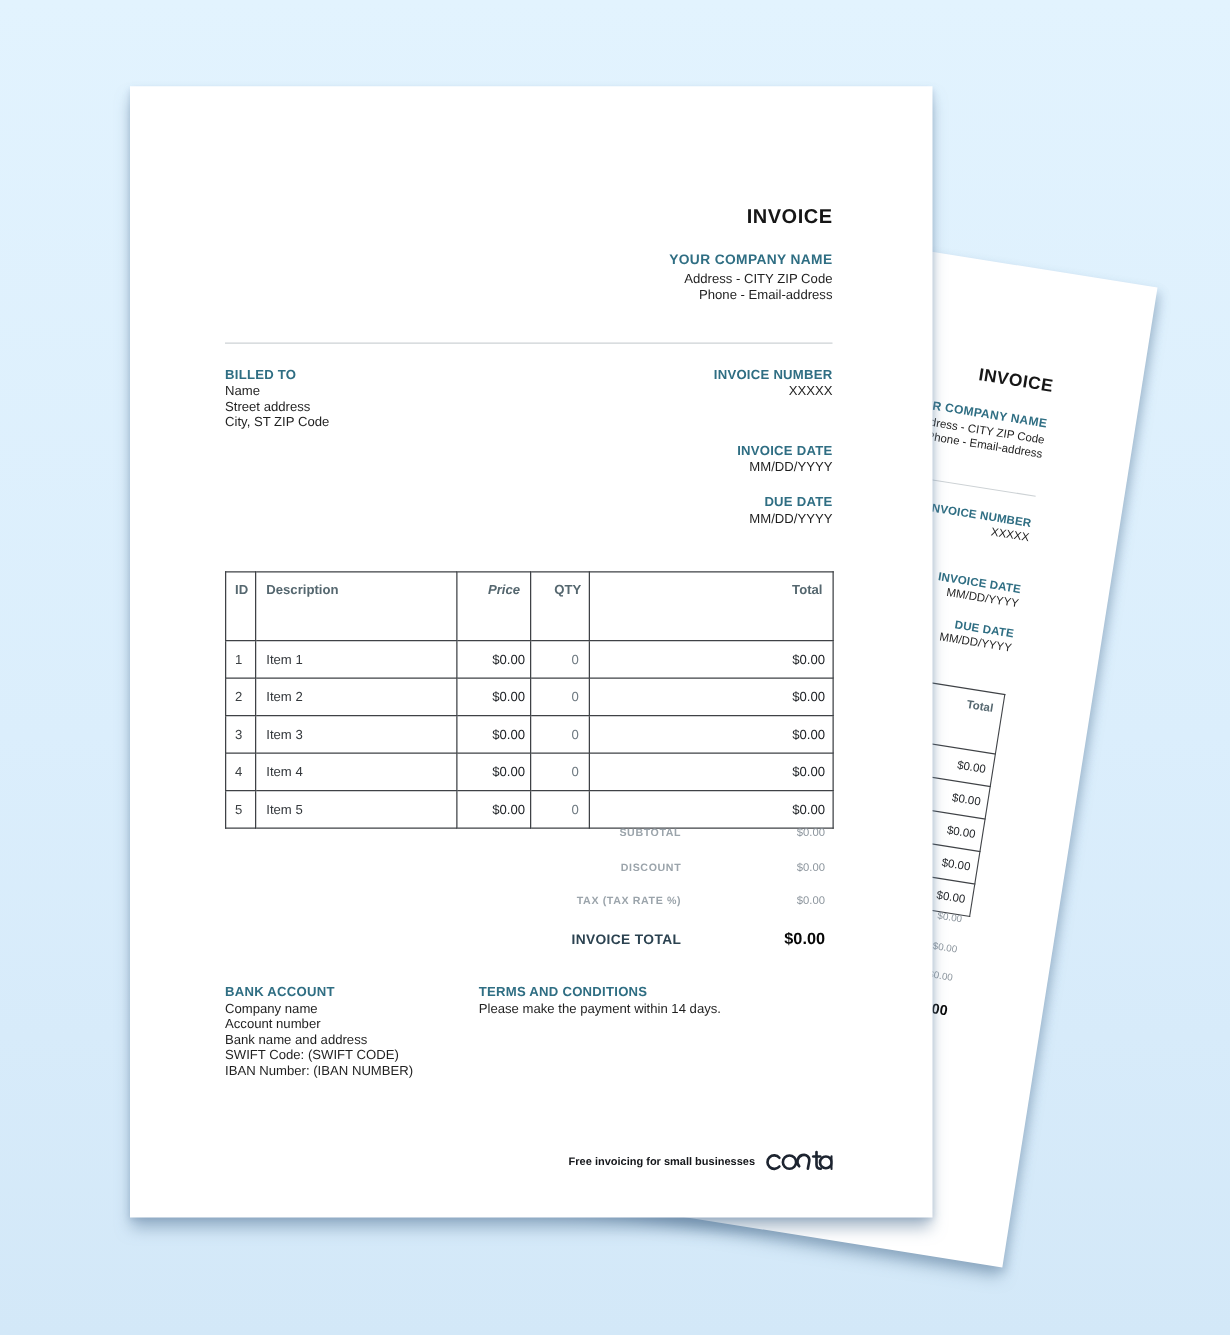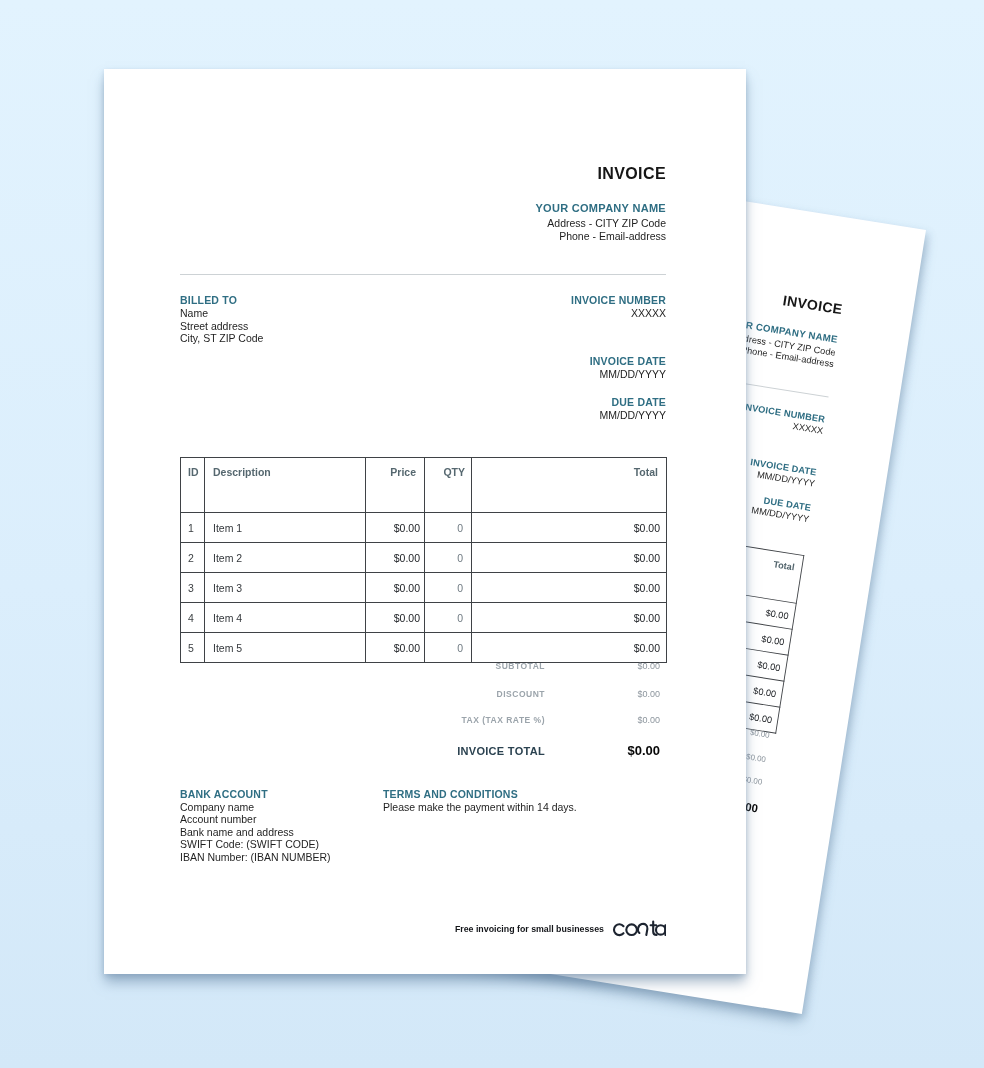--- a/index.html
+++ b/index.html
@@ -46,21 +46,21 @@
   .blk-due{top:327px;}
 
   .items{top:388px;left:76px;width:486px;border-collapse:collapse;table-layout:fixed;}
   .items th,.items td{border:1px solid #3f4246;font-size:10.5px;overflow:hidden;white-space:nowrap;}
   .items th{height:45px;vertical-align:top;padding-top:8px;
     color:#55676f;font-weight:bold;text-align:left;}
   .items td{height:27px;vertical-align:middle;}
   .c-id{width:24px;} .c-desc{width:161px;} .c-price{width:59px;} .c-qty{width:47px;} .c-total{width:195px;}
   .items th.h-id,.items td.d-id{padding-left:7px;color:#3c4043;}
   .items th.h-desc,.items td.d-desc{padding-left:8px;color:#33373b;}
-  .items th.h-price{padding-right:8px;text-align:right;color:#55676f;}
+  .items th.h-price{padding-right:8px;text-align:right;color:#55676f;font-style:italic;}
   .items td.d-price{padding-right:4px;text-align:right;color:#212428;}
   .items th.h-qty{padding-right:6px;text-align:right;color:#55676f;}
   .items td.d-qty{padding-right:8px;text-align:right;color:#6f7a82;}
   .items th.h-total{padding-right:8px;text-align:right;color:#55676f;}
   .items td.d-total{padding-right:6px;text-align:right;color:#212428;}
   .items th.h-id,.items th.h-desc{color:#55676f;}
 
   .trow{left:76px;width:480px;display:flex;align-items:baseline;}
   .trow .t-label{width:365px;text-align:right;font-size:8.5px;font-weight:bold;
     color:#9ba4ab;letter-spacing:.5px;}

